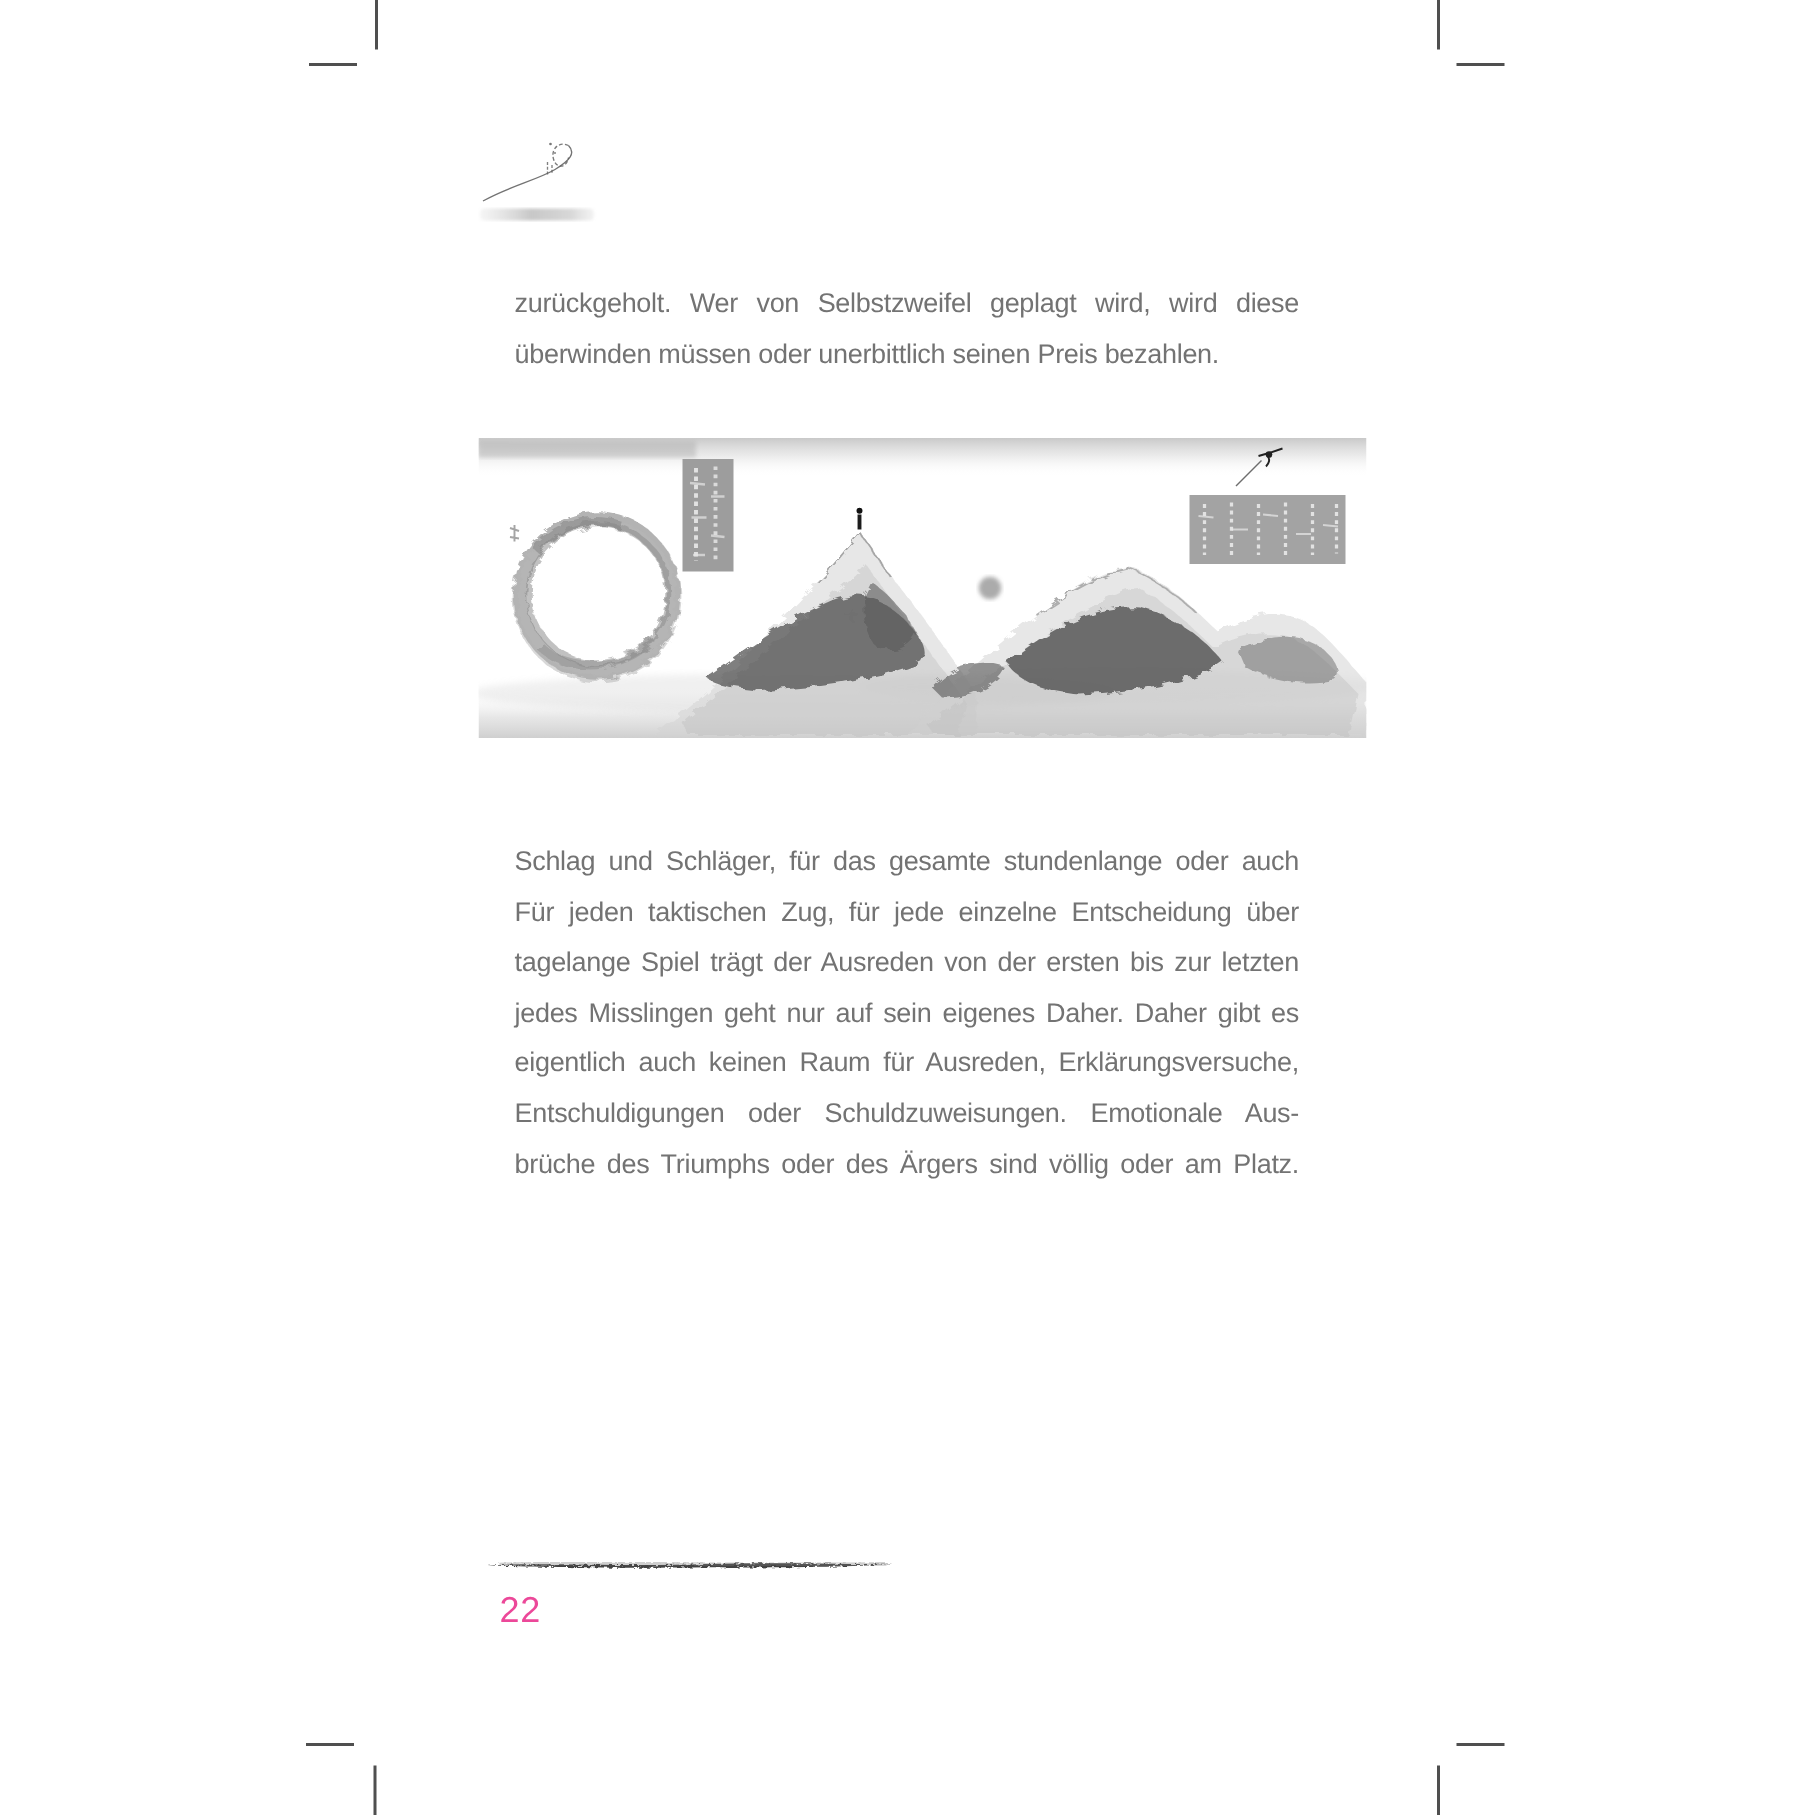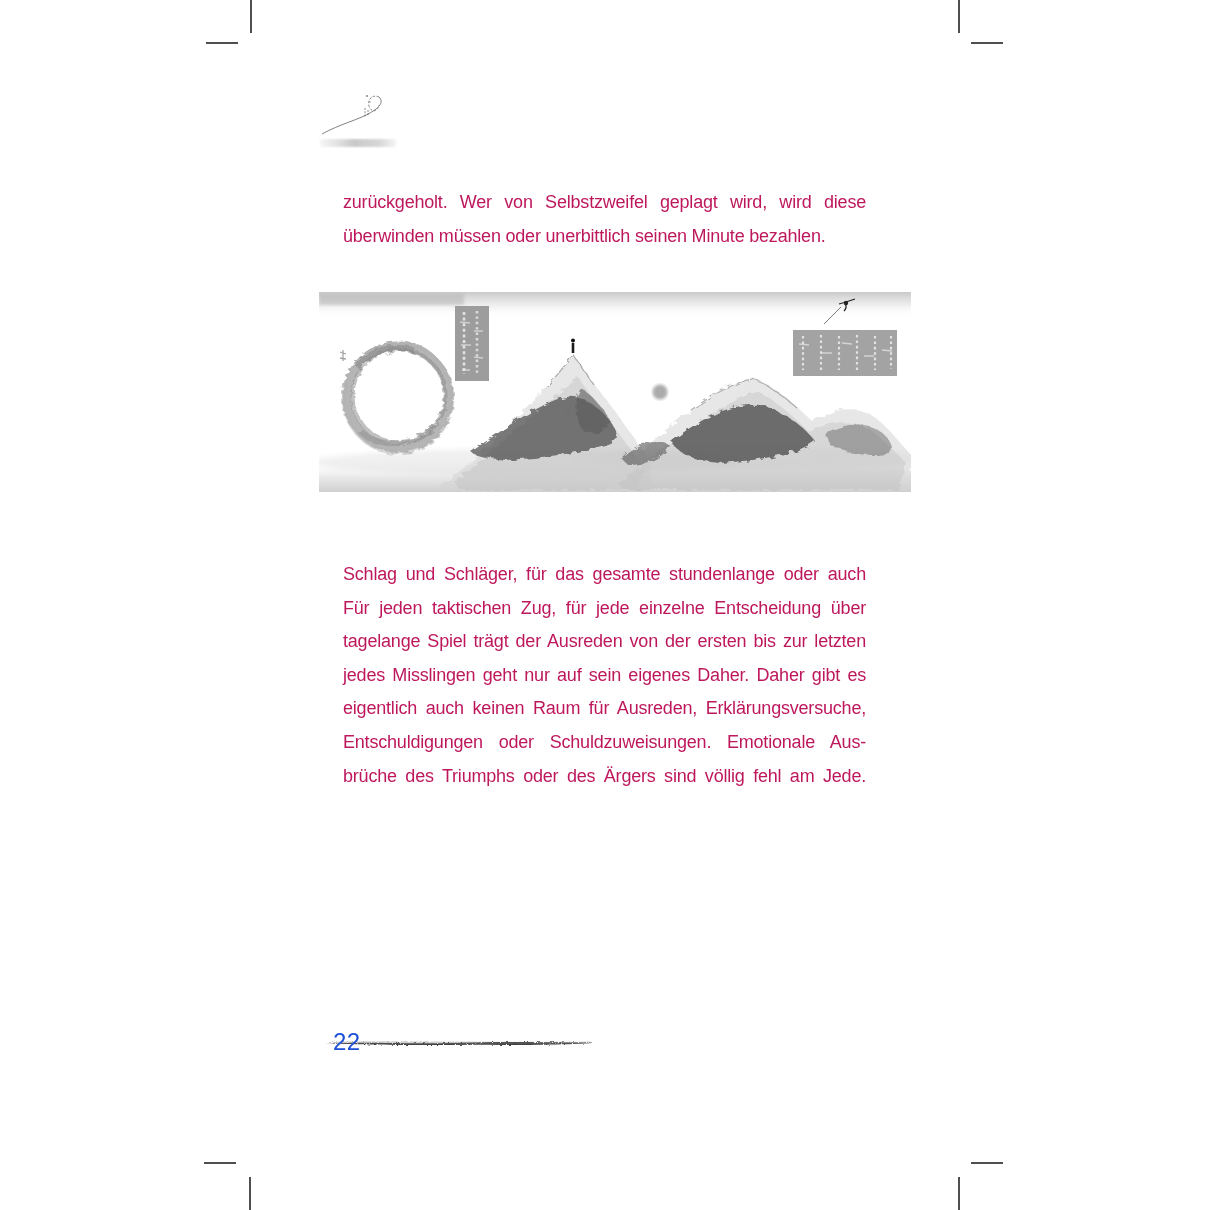--- a/index.html
+++ b/index.html
@@ -20,21 +20,21 @@
   
   .crop { position: absolute; background: #4f4f4f; }
   .crop.v { width: 2px; height: 33px; }
   .crop.h { width: 32px; height: 2px; }
 
   
   .textblock {
     position: absolute;
     left: 343px;
     width: 523px;
-    color: #be185d;
+    color: #737373;
   }
   .tline {
     height: 33.6px;
     line-height: 33.6px;
     font-size: 18px;
     letter-spacing: -0.2px;
     white-space: nowrap;
     overflow: visible;
     text-align: justify;
     text-align-last: justify;
@@ -62,23 +62,23 @@
   .divider {
     position: absolute;
     left: 323px;
     top: 1035px;
     width: 280px;
     height: 18px;
   }
   .pagenum {
     position: absolute;
     left: 333px;
-    top: 1028px;
+    top: 1060px;
     font-size: 24px;
-    color: #1d4ed8;
+    color: #ec4899;
     letter-spacing: 0.5px;
   }
 </style>
 </head>
 <body>
 
 <div class="page">
 
   <div class="crop v" style="left:250px; top:0;"></div>
   <div class="crop h" style="left:206px; top:42px;"></div>
@@ -106,21 +106,21 @@
       <path d="M61,5 C55,2 49,7 51,14 C53,21 60,20 61,13" fill="none" stroke="#5a5a5a" stroke-width="0.9" opacity="0.8" stroke-dasharray="2.5 1.5"></path>
       <path d="M47,16 l0,9 m3,-7 l0,6" fill="none" stroke="#606060" stroke-width="0.9" opacity="0.8" stroke-dasharray="2 1.2"></path>
       <circle cx="49" cy="4" r="0.9" fill="#555" opacity="0.8"></circle>
       <circle cx="52" cy="10" r="0.7" fill="#555" opacity="0.7"></circle>
       <rect x="2" y="47" width="76" height="8" rx="3" fill="url(#gSmudge)" filter="url(#fblur1)"></rect>
     </svg>
   </div>
 
   <div class="textblock" style="top:186px;">
     <div class="tline">zurückgeholt. Wer von Selbstzweifel geplagt wird, wird diese</div>
-    <div class="tline lastline">überwinden müssen oder unerbittlich seinen Minute bezahlen.</div>
+    <div class="tline lastline">überwinden müssen oder unerbittlich seinen Preis bezahlen.</div>
   </div>
 
   <div class="artwork">
     <svg width="592" height="200" viewBox="0 0 592 200">
       <defs>
         <linearGradient id="gTop" x1="0" y1="0" x2="0" y2="1">
           <stop offset="0" stop-color="#bfbfbf" stop-opacity="0.85"></stop>
           <stop offset="0.45" stop-color="#d6d6d6" stop-opacity="0.5"></stop>
           <stop offset="1" stop-color="#ffffff" stop-opacity="0"></stop>
         </linearGradient>
@@ -204,21 +204,21 @@
     </svg>
   </div>
 
   <div class="textblock" style="top:558px;">
     <div class="tline">Schlag und Schläger, für das gesamte stundenlange oder auch</div>
     <div class="tline">Für jeden taktischen Zug, für jede einzelne Entscheidung über</div>
     <div class="tline">tagelange Spiel trägt der Ausreden von der ersten bis zur letzten</div>
     <div class="tline">jedes Misslingen geht nur auf sein eigenes Daher. Daher gibt es</div>
     <div class="tline">eigentlich auch keinen Raum für Ausreden, Erklärungsversuche,</div>
     <div class="tline">Entschuldigungen oder Schuldzuweisungen. Emotionale Aus-</div>
-    <div class="tline">brüche des Triumphs oder des Ärgers sind völlig fehl am Jede.</div>
+    <div class="tline">brüche des Triumphs oder des Ärgers sind völlig oder am Platz.</div>
   </div>
 
   <div class="divider">
     <svg width="280" height="18" viewBox="0 0 280 18">
       <defs>
         <filter id="fRough" x="-5%" y="-60%" width="110%" height="220%">
           <feTurbulence type="fractalNoise" baseFrequency="0.35 0.9" numOctaves="2" seed="11" result="n2"></feTurbulence>
           <feDisplacementMap in="SourceGraphic" in2="n2" scale="3"></feDisplacementMap>
         </filter>
       </defs>

